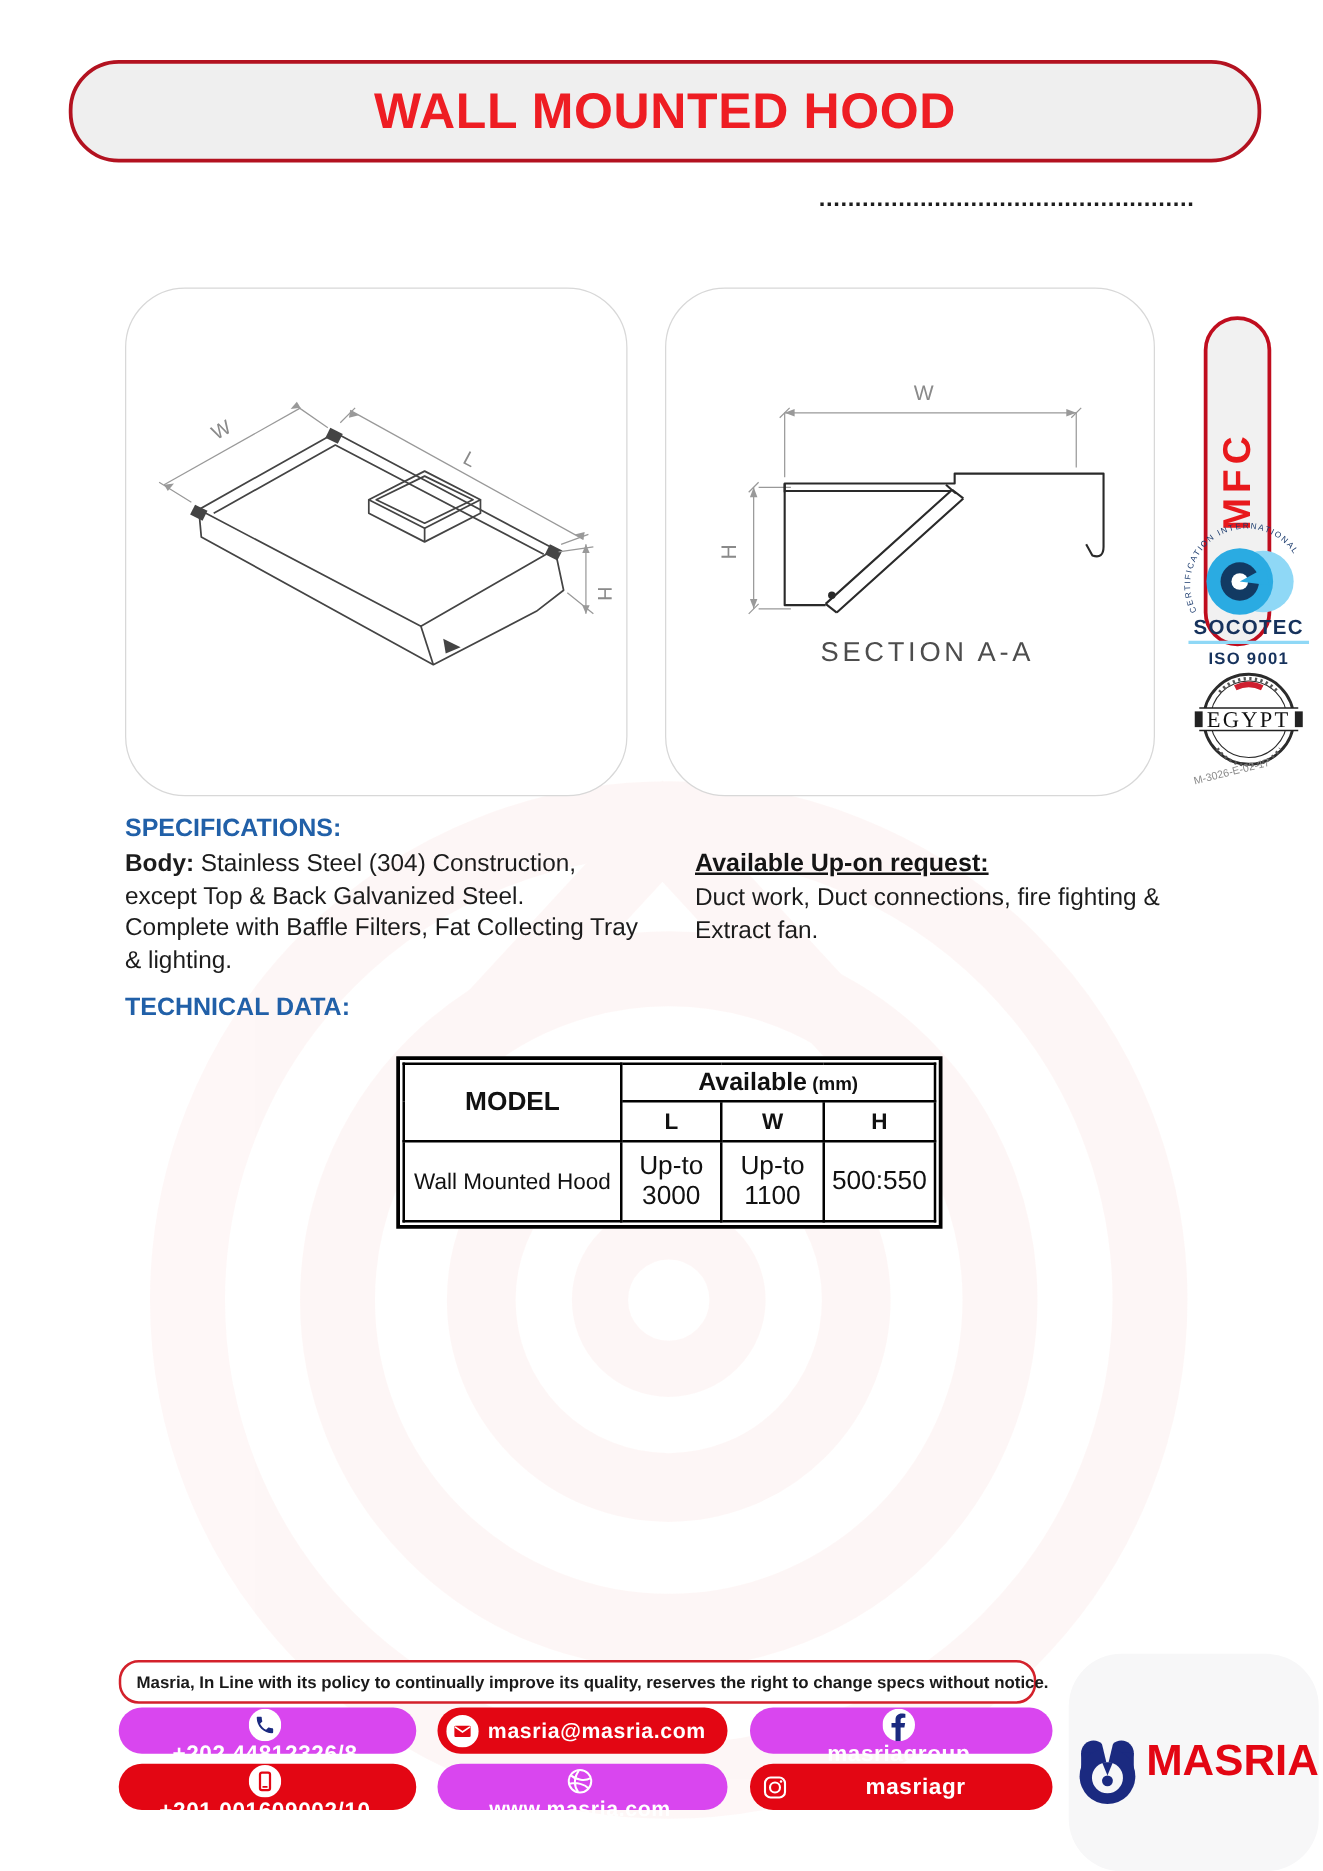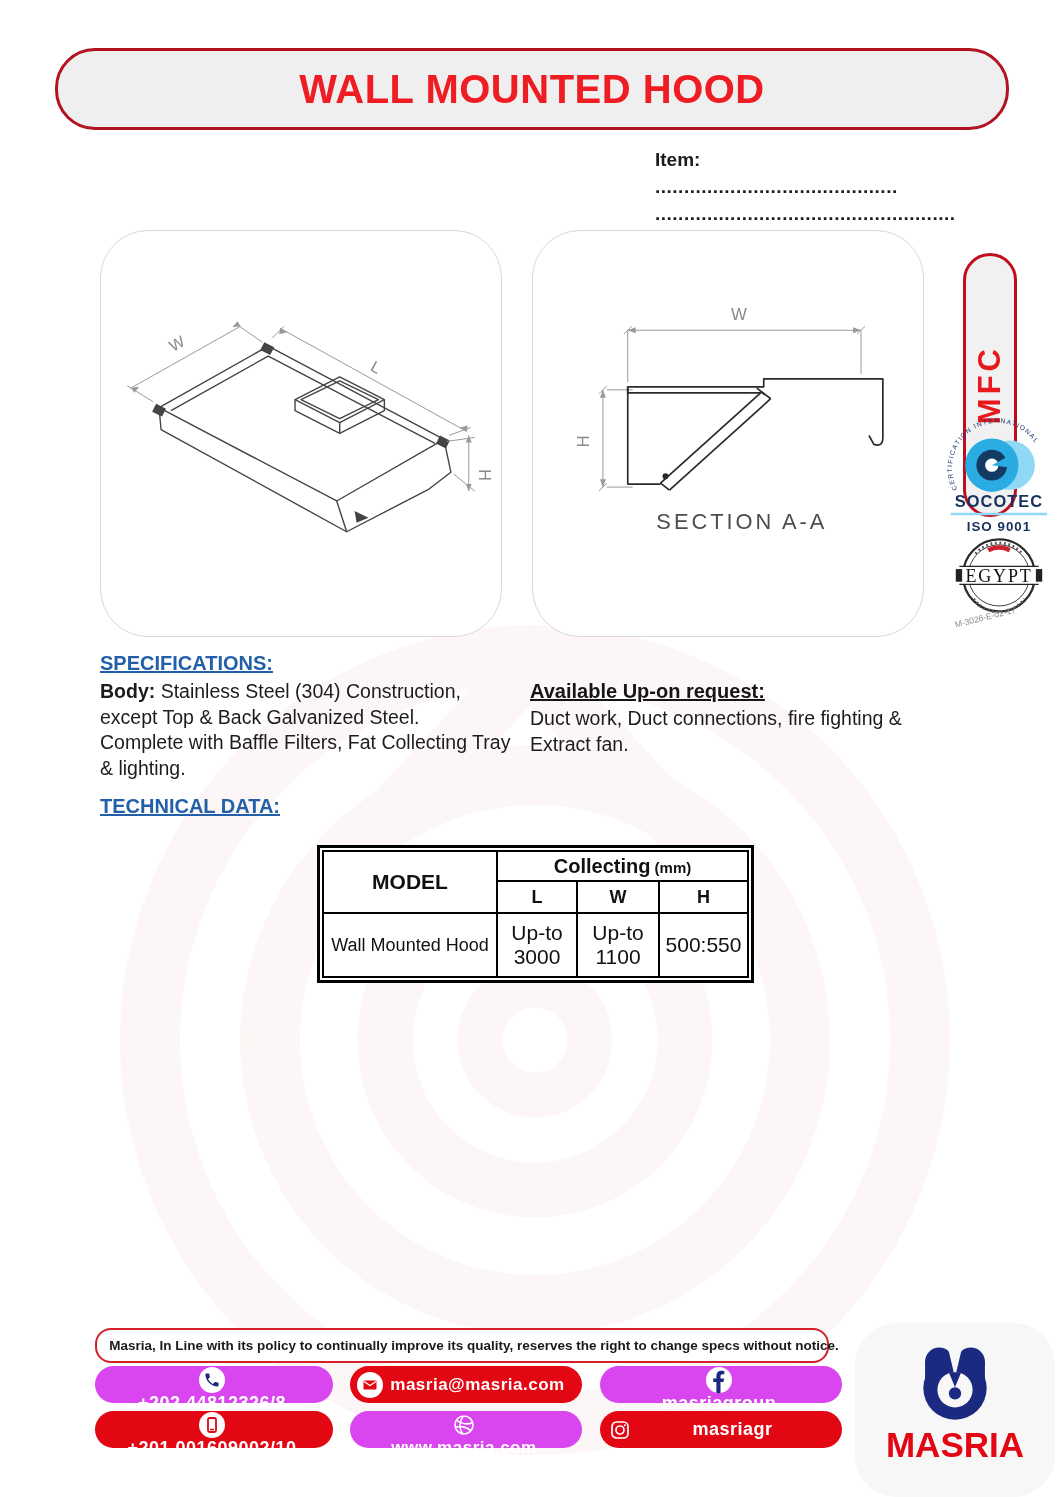--- a/index.html
+++ b/index.html
@@ -24,21 +24,21 @@
 
   
   .mfc-pill{left:963px;top:253px;width:48px;height:258px;background:#f1f1f1;border:3px solid #c00d1e;
     border-radius:27px;display:flex;align-items:center;justify-content:center;}
   .mfc-pill span{writing-mode:vertical-rl;transform:rotate(180deg);font-size:31px;font-weight:800;
     color:#e8191c;letter-spacing:4px;}
   .socotec{left:941px;top:418px;width:116px;height:118px;}
   .egypt{left:941px;top:534px;width:116px;height:108px;}
 
   
-  .h-blue{font-size:20px;font-weight:700;color:#2160a8;text-decoration:underline;}
+  .h-blue{font-size:20px;font-weight:700;color:#2160a8;}
   .h-black{font-size:20px;font-weight:700;color:#151515;text-decoration:underline;}
   .spec-text{font-size:19.5px;line-height:25.5px;color:#1c1c1c;}
   .b{font-weight:700;}
 
   
   .tbl-wrap{left:317px;top:845px;border:3px solid #000;padding:2px;background:#fff;}
   table.dim{border-collapse:collapse;}
   table.dim td,table.dim th{border:2px solid #000;padding:0;text-align:center;vertical-align:middle;
      font-family:"Liberation Sans",sans-serif;color:#111;background:#fff;}
   .c-model{width:172px;} .c-l{width:78px;} .c-w{width:80px;} .c-h{width:87px;}
@@ -58,21 +58,21 @@
   .pillbtn .lbl{flex:1;text-align:center;color:#fff;font-weight:700;font-size:18px;letter-spacing:.5px;}
   .navy{background:#d946ef;flex-direction:column;} .red{background:#e30613;} .ls3{letter-spacing:3px;}
   .b-phone{left:95px;top:1366px;width:238px;}
   .b-mobile{left:95px;top:1411px;width:238px;flex-direction:column;}
   .b-email{left:350px;top:1366px;width:232px;align-items:center;}
   .b-web{left:350px;top:1411px;width:232px;}
   .b-fb{left:600px;top:1366px;width:242px;}
   .b-ig{left:600px;top:1411px;width:242px;}
 
   .brandcard{left:855px;top:1323px;width:200px;height:174px;background:#f7f7f8;border-radius:42px;
-    display:flex;flex-direction:column;align-items:center;justify-content:flex-start;}
+    display:flex;flex-direction:row;align-items:center;justify-content:flex-start;}
   .brandname{font-size:35px;font-weight:800;color:#e30613;letter-spacing:0;margin-top:-2px;}
 </style>
 </head>
 <body>
 
 <div class="page">
 
   <svg class="wm" width="1058" height="1497">
     <g stroke="#e9746a" fill="none" opacity="0.055">
       <circle cx="535" cy="1040" r="150" stroke-width="55"></circle>
@@ -81,24 +81,20 @@
       <circle cx="535" cy="1040" r="55" stroke-width="45"></circle>
       <path d="M350,860 L530,665 L710,860" stroke-width="55"></path>
     </g>
   </svg>
 
   <div class="z title-pill">
     <span>WALL MOUNTED HOOD</span>
   </div>
 
   <div class="z item-block">
-    <div>
-      <span>Item:</span>
-      <span class="dots">..........................................</span>
-    </div>
     <div>
       <span class="dots">....................................................</span>
     </div>
   </div>
 
   <div class="z card card1">
     <svg width="398" height="402" viewBox="0 0 400 405">
       <g stroke="#444" stroke-width="1.4" fill="none" stroke-linejoin="round">
         <path d="M58,178 L168,116 L345,210 L237,272 Z"></path>
         <path d="M70,181 L168,126 L336,214"></path>
@@ -209,36 +205,36 @@
   <div class="z" style="left:100px;top:652px;">
     <div class="h-blue">SPECIFICATIONS:</div>
     <div class="spec-text" style="width:445px;margin-top:4px;">
       <div><span class="b">Body:</span><span> Stainless Steel (304) Construction,</span></div>
       <div>except Top &amp; Back Galvanized Steel.</div>
       <div>Complete with Baffle Filters, Fat Collecting Tray</div>
       <div>&amp; lighting.</div>
     </div>
   </div>
 
-  <div class="z" style="left:530px;top:680px;">
+  <div class="z" style="left:556px;top:680px;">
     <div class="h-black">Available Up-on request:</div>
     <div class="spec-text" style="width:420px;margin-top:3px;">
       <div>Duct work, Duct connections, fire fighting &amp;</div>
       <div>Extract fan.</div>
     </div>
   </div>
 
   <div class="z h-blue" style="left:100px;top:795px;">TECHNICAL DATA:</div>
 
   <div class="z tbl-wrap">
     <table class="dim">
       <tbody>
           <tr>
         <td rowspan="2" class="c-model th-model">MODEL</td>
-        <td colspan="3" class="th-dims"><span>Collecting</span><span class="unit"> (mm)</span></td>
+        <td colspan="3" class="th-dims"><span>Available</span><span class="unit"> (mm)</span></td>
       </tr>
       <tr>
         <td class="c-l th-lwh">L</td>
         <td class="c-w th-lwh">W</td>
         <td class="c-h th-lwh">H</td>
       </tr>
       <tr>
         <td class="td-model">Wall Mounted Hood</td>
         <td class="td-val">
               <div>Up-to</div>

